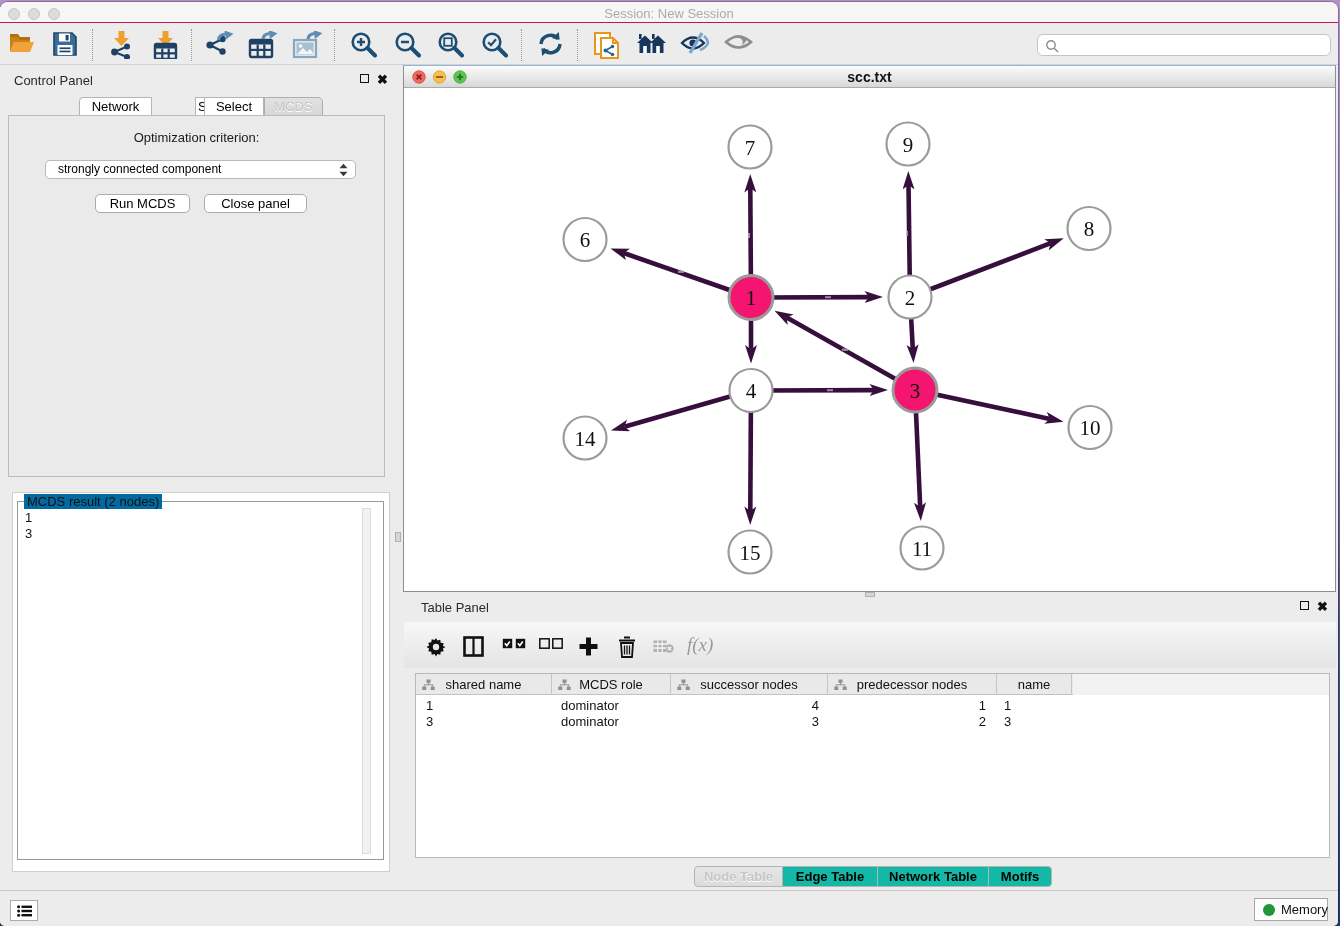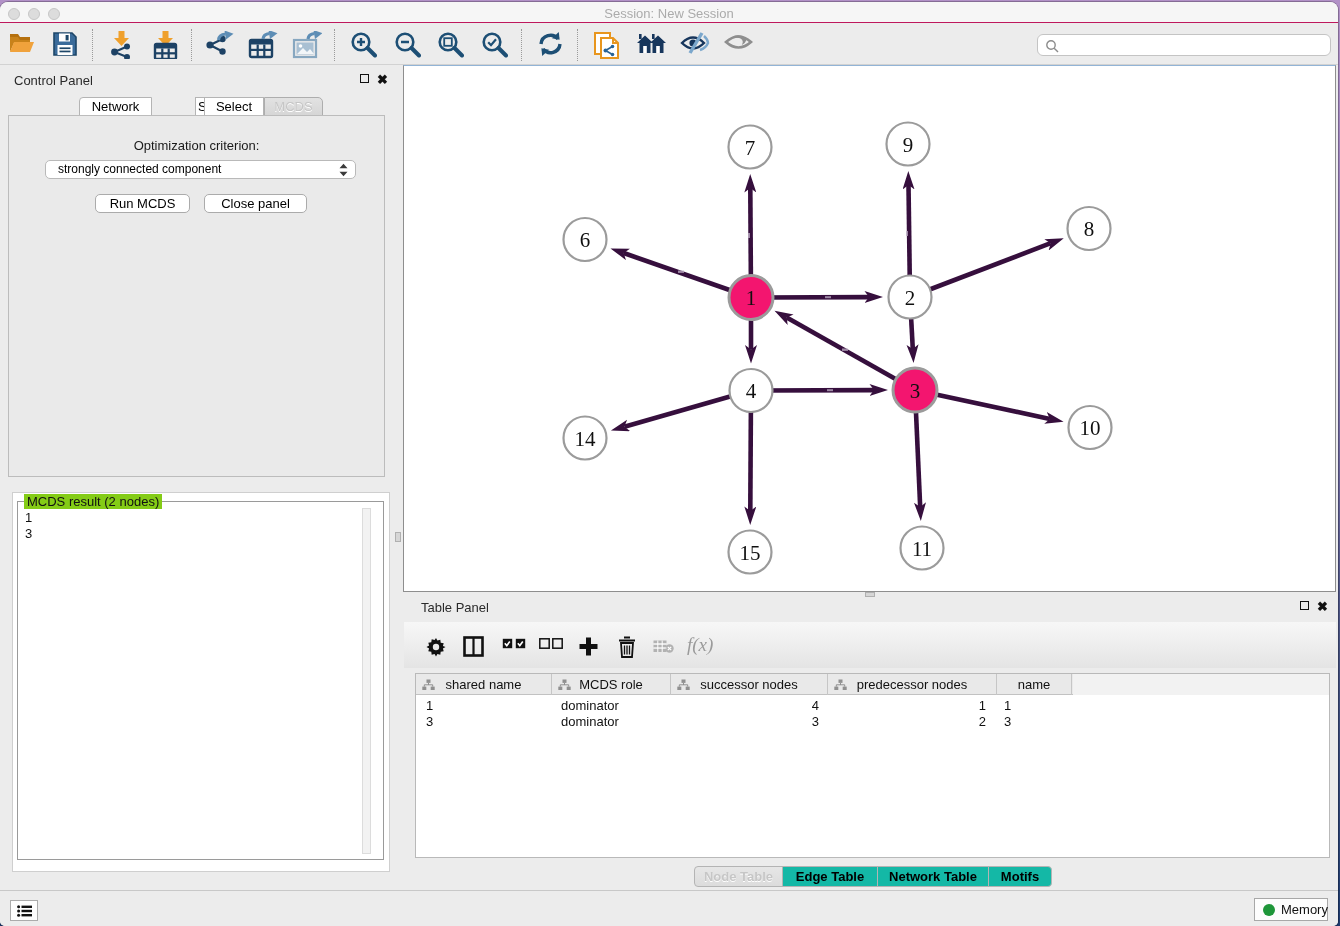--- a/index.html
+++ b/index.html
@@ -16,26 +16,26 @@
 .toolbar { position:absolute; left:0; top:24px; width:1338px; height:41px; background:#ececec; border-bottom:1px solid #d2d2d2; }
 .tb { position:absolute; top:31px; }
 .tsep { position:absolute; top:29px; height:32px; border-left:1px dotted #9a9a9a; }
 .search { position:absolute; left:1037px; top:34px; width:294px; height:22px; background:#fff; border:1px solid #c4c4c4; border-radius:6px; }
 
 .cp-header { position:absolute; left:14px; top:73px; font-size:13px; color:#2a2a2a; }
 .panel-ico { position:absolute; font-size:11px; color:#111; }
 .tabs { position:absolute; top:97px; height:19px; font-size:13px; }
 .tab { position:absolute; top:0; height:19px; line-height:18px; text-align:center; background:#fff; border:1px solid #b4b4b4; color:#000; }
 .cp-content { position:absolute; left:8px; top:115px; width:377px; height:362px; background:#eaeaea; border:1px solid #bcbcbc; }
-.opt-label { position:absolute; left:0; top:22px; width:100%; text-align:center; font-size:13px; color:#1a1a1a; }
+.opt-label { position:absolute; left:0; top:14px; width:100%; text-align:center; font-size:13px; color:#1a1a1a; }
 .select { position:absolute; left:36px; top:44px; width:311px; height:19px; background:#fff; border:1px solid #b9b9b9; border-radius:5px; font-size:12px; line-height:17px; padding-left:12px; color:#000; }
 .btn { position:absolute; top:78px; height:19px; background:#fff; border:1px solid #ababab; border-radius:5px; font-size:13px; text-align:center; line-height:17px; color:#000; }
 .result-panel { position:absolute; left:12px; top:492px; width:378px; height:380px; background:#fff; border:1px solid #cfcfcf; }
 .fieldset { position:absolute; left:4px; top:8px; width:367px; height:359px; border:1px solid #9a9a9a; }
-.legend { position:absolute; left:6px; top:-8px; background:#84cc16; padding:0 3px; font-size:13px; color:#111; }
+.legend { position:absolute; left:6px; top:-8px; background:#0369a1; padding:0 3px; font-size:13px; color:#111; }
 
 .frame { position:absolute; left:403px; top:65px; width:933px; height:527px; border:1px solid #8e8e8e; border-top:1px solid #92b4d6; background:#fff; }
 .frame-title { position:absolute; left:0; top:0; width:100%; height:22px; background:linear-gradient(180deg,#fbfbfb,#d8d8d8); border-bottom:1px solid #aaa; }
 .frame-title .t { position:absolute; top:3px; width:100%; text-align:center; font-size:14px; font-weight:bold; color:#111; }
 
 .tp-header-text { position:absolute; left:421px; top:600px; font-size:13px; color:#2a2a2a; }
 .tp-toolbar { position:absolute; left:404px; top:622px; width:932px; height:46px; background:linear-gradient(180deg,#f7f7f7,#e4e4e4); }
 .ttb { position:absolute; top:636px; }
 .tablebox { position:absolute; left:415px; top:673px; width:915px; height:185px; background:#fff; border:1px solid #b9b9b9; }
 .thead { position:absolute; left:0; top:0; width:100%; height:21px; background:#e9e9e9; border-bottom:1px solid #c2c2c2; font-size:13px; color:#111; }
@@ -223,20 +223,31 @@
   </div>
   <div class="result-panel">
     <div class="fieldset">
       <div class="legend">MCDS result (2 nodes)</div>
       <div style="position:absolute; left:7px; top:8px; font-size:13px; color:#111; line-height:16px;">1<br>3</div>
       <div style="position:absolute; right:12px; top:6px; width:9px; height:346px; background:#f2f2f2; border:1px solid #dcdcdc;"></div>
     </div>
   </div>
 
   <div class="frame">
+    <div class="frame-title">
+      <svg style="position:absolute; left:8px; top:4px;" width="64" height="14" viewBox="0 0 64 14">
+        <circle cx="7" cy="7" r="6.2" fill="#ee6a5f" stroke="#d55348" stroke-width="1"></circle>
+        <path d="M4.6 4.6 l4.8 4.8 M9.4 4.6 l-4.8 4.8" stroke="#8c1f16" stroke-width="1.7"></path>
+        <circle cx="27.5" cy="7" r="6.2" fill="#f5c04f" stroke="#dda73d" stroke-width="1"></circle>
+        <path d="M24 7 h7" stroke="#97641a" stroke-width="1.8"></path>
+        <circle cx="48" cy="7" r="6.2" fill="#5ec452" stroke="#4eaf43" stroke-width="1"></circle>
+        <path d="M44.8 7 h6.4 M48 3.8 v6.4" stroke="#1f6e18" stroke-width="1.7"></path>
+      </svg>
+      <div class="t">scc.txt</div>
+    </div>
     <svg style="position:absolute; left:0; top:22px;" width="931" height="503" viewBox="404 88 931 503">
       <defs>
         <marker id="ah" markerUnits="userSpaceOnUse" markerWidth="20" markerHeight="13" refX="4.5" refY="6" orient="auto">
           <path d="M0 0 L18.5 6 L0 12 L4.5 6 z" fill="#360f3d"></path>
         </marker>
       </defs>
       <g stroke="#360f3d" stroke-width="4.6" marker-end="url(#ah)">
         <line x1="751.0" y1="297.5" x2="750.3" y2="188.0"></line>
         <line x1="751.0" y1="297.5" x2="623.7" y2="253.0"></line>
         <line x1="751.0" y1="297.5" x2="869.0" y2="297.1"></line>

